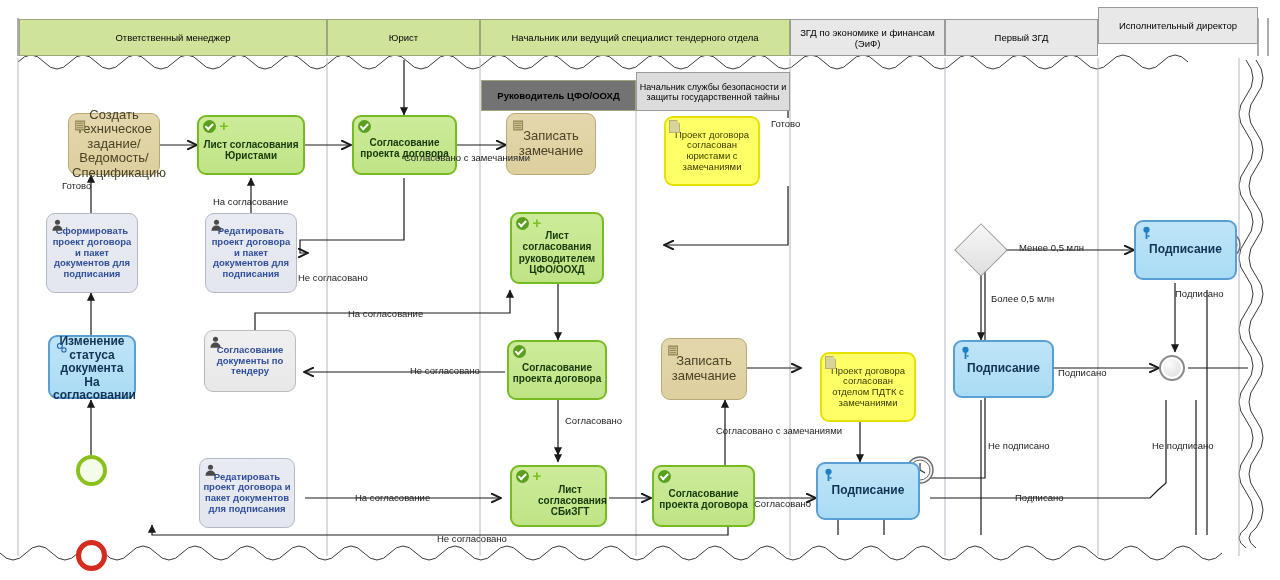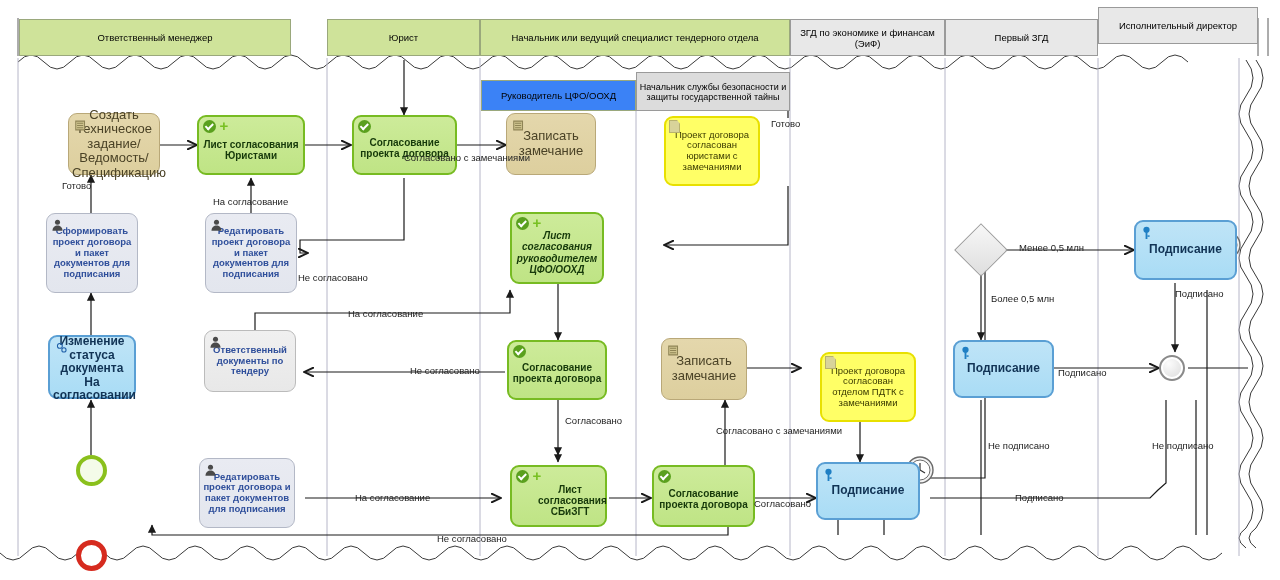--- a/index.html
+++ b/index.html
@@ -36,21 +36,21 @@
     position: absolute;
     display: flex; align-items: center; justify-content: center;
     text-align: center;
     font-size: 9.5px;
     color: #000;
     border: 1px solid #8a8f7a;
     z-index: 4;
   }
   .lane-head.green { background: #cfe39a; border-color: #9aa87c; }
   .lane-head.gray  { background: #e8e8e8; border-color: #9a9a9a; }
-  .lane-head.sub-green { background: #3b82f6; border-color: #9aa87c; }
+  .lane-head.sub-green { background: #737373; border-color: #9aa87c; font-weight: bold; }
   .lane-head.sub-gray  { background: #dcdcdc; border-color: #9a9a9a; }
 
   
   .task-green {
     background: linear-gradient(180deg,#cdeb9a 0%, #bfe485 100%);
     border: 2.5px solid #77bb22;
     font-weight: bold; font-size: 10px; color: #16390a;
   }
   .task-tan {
     background: linear-gradient(180deg,#e4d7ac 0%, #ddcf9e 100%);
@@ -293,21 +293,21 @@
       <line x1="920" y1="470" x2="920" y2="463" stroke="#333" stroke-width="1.2"></line>
       <line x1="920" y1="470" x2="925" y2="473" stroke="#333" stroke-width="1.2"></line>
 
       <circle cx="1227" cy="245" r="13" fill="#f2f2f2" stroke="#6a6a6a" stroke-width="1.4"></circle>
       <circle cx="1227" cy="245" r="10" fill="#ffffff" stroke="#6a6a6a" stroke-width="1"></circle>
       <line x1="1227" y1="245" x2="1227" y2="238" stroke="#333" stroke-width="1.2"></line>
       <line x1="1227" y1="245" x2="1232" y2="248" stroke="#333" stroke-width="1.2"></line>
     </g>
   </svg>
 
-  <div class="lane-head green" style="left:19px; top:19px; width:272px; height:37px;">
+  <div class="lane-head green" style="left:19px; top:19px; width:308px; height:37px;">
     <span class="lbl">Ответственный менеджер</span>
   </div>
   <div class="lane-head green" style="left:327px; top:19px; width:153px; height:37px;">
     <span class="lbl">Юрист</span>
   </div>
   <div class="lane-head green" style="left:480px; top:19px; width:310px; height:37px;">
     <span class="lbl">Начальник или ведущий специалист тендерного отдела</span>
   </div>
   <div class="lane-head gray" style="left:790px; top:19px; width:155px; height:37px;">
     <span class="lbl">ЗГД по экономике  и финансам (ЭиФ)</span>
@@ -386,21 +386,21 @@
             <path d="M1.8,15 C2,10.3 5,8.6 8,8.6 C11,8.6 14,10.3 14.2,15 Z"></path>
           </g>
         </svg>
     </span>
     <span class="lbl">Редатировать проект договора и пакет документов для подписания</span>
   </div>
 
   <div class="node task-green" style="left:510px; top:212px; width:94px; height:72px;">
     <span class="ic ic-check"></span>
     <span class="ic ic-plus">+</span>
-    <span class="lbl" style="padding-top:9px;font-style:italic;">Лист согласования руководителем ЦФО/ООХД</span>
+    <span class="lbl" style="padding-top:9px;">Лист согласования руководителем ЦФО/ООХД</span>
   </div>
 
   <div class="node task-blue" style="left:48px; top:335px; width:88px; height:64px;">
     <span class="ic ic-service">
       <svg viewBox="0 0 16 16" width="13" height="13">
           <g fill="none" stroke="#1f5fa8" stroke-width="1.3">
         <circle cx="6" cy="6" r="3"></circle>
             <circle cx="11" cy="11" r="2.6"></circle>
           </g>
         </svg>
@@ -410,21 +410,21 @@
 
   <div class="node task-gray" style="left:204px; top:330px; width:92px; height:62px;">
     <span class="ic ic-user">
       <svg viewBox="0 0 16 16" width="13" height="14">
           <g fill="#4a4a4a">
         <circle cx="8" cy="4.5" r="3.1"></circle>
             <path d="M1.8,15 C2,10.3 5,8.6 8,8.6 C11,8.6 14,10.3 14.2,15 Z"></path>
           </g>
         </svg>
     </span>
-    <span class="lbl">Ответственный документы по тендеру</span>
+    <span class="lbl">Согласование документы по тендеру</span>
   </div>
 
   <div class="node task-green" style="left:507px; top:340px; width:100px; height:60px;">
     <span class="ic ic-check"></span>
     <span class="lbl" style="padding-top:6px;">Согласование проекта договора</span>
   </div>
 
   <div class="node task-tan" style="left:661px; top:338px; width:86px; height:62px;">
     <span class="ic ic-script">
       <svg viewBox="0 0 16 16" width="14" height="15">

